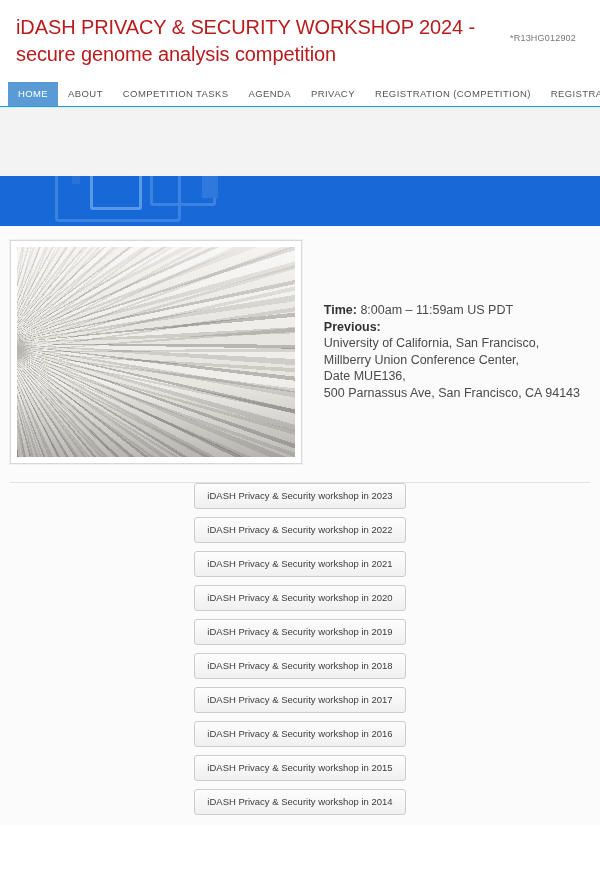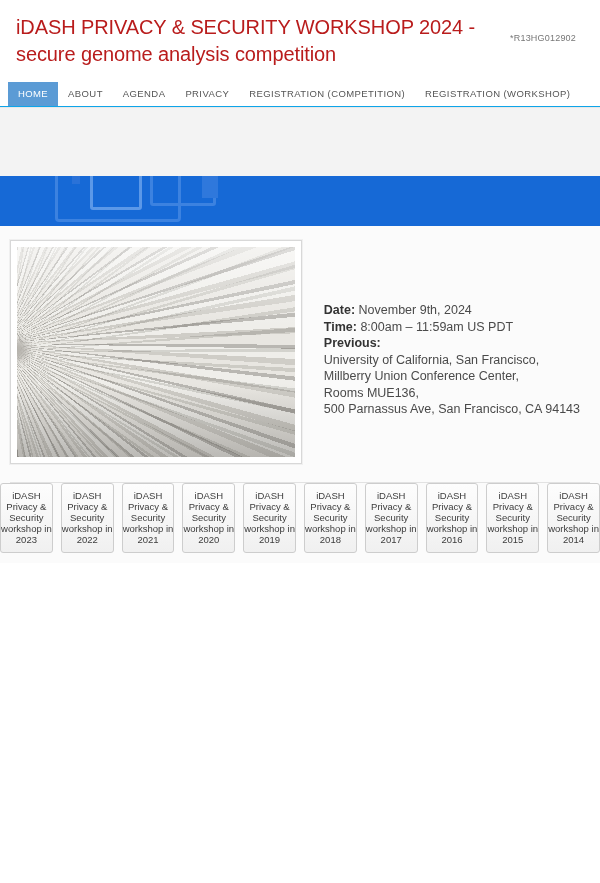--- a/index.html
+++ b/index.html
@@ -194,20 +194,21 @@
   
   .prev-title {
     text-align: center;
     color: #6aa0d8;
     font-size: 15px;
     font-weight: bold;
     padding: 22px 0 8px 0;
   }
   .btn-list {
     display: flex;
+    flex-direction: column;
     align-items: center;
     gap: 8px;
   }
   .wk-btn {
     width: 212px;
     text-align: center;
     font-size: 9.5px;
     color: #3c3c3c;
     padding: 6px 0 7px 0;
     border: 1px solid #cdcdcd;
@@ -221,20 +222,21 @@
 <body>
 
 <div class="site-header">
   <div class="site-title">iDASH PRIVACY &amp; SECURITY WORKSHOP 2024 - secure genome analysis competition</div>
   <div class="grant-code">*R13HG012902</div>
 </div>
 
 <div class="nav-bar">
   <div class="nav-item active">HOME</div>
   <div class="nav-item">ABOUT</div>
+  <div class="nav-item">COMPETITION TASKS</div>
   <div class="nav-item">AGENDA</div>
   <div class="nav-item">PRIVACY</div>
   <div class="nav-item">REGISTRATION (COMPETITION)</div>
   <div class="nav-item">REGISTRATION (WORKSHOP)</div>
 </div>
 
 <div class="sub-band"></div>
 
 <div class="banner">
   <div class="b-shape5"></div>
@@ -252,33 +254,29 @@
         <div class="fan"></div>
         <div class="beam-a"></div>
         <div class="shade-top"></div>
         <div class="shade-bottom"></div>
         <div class="wedge"></div>
       </div>
     </div>
 
     <div class="info">
       <div class="line">
-        <b>Date:</b>
-        <span>November 9th, 2024</span>
-      </div>
-      <div class="line">
         <b>Time:</b>
         <span>8:00am – 11:59am US PDT</span>
       </div>
       <div class="line">
         <b>Previous:</b>
       </div>
       <div class="line">University of California, San Francisco,</div>
       <div class="line">Millberry Union Conference Center,</div>
-      <div class="line">Rooms MUE136,</div>
+      <div class="line">Date MUE136,</div>
       <div class="line">500 Parnassus Ave, San Francisco, CA 94143</div>
     </div>
   </div>
 
   <div class="divider"></div>
 
 
   <div class="btn-list">
     <div class="wk-btn">iDASH Privacy &amp; Security workshop in 2023</div>
     <div class="wk-btn">iDASH Privacy &amp; Security workshop in 2022</div>

